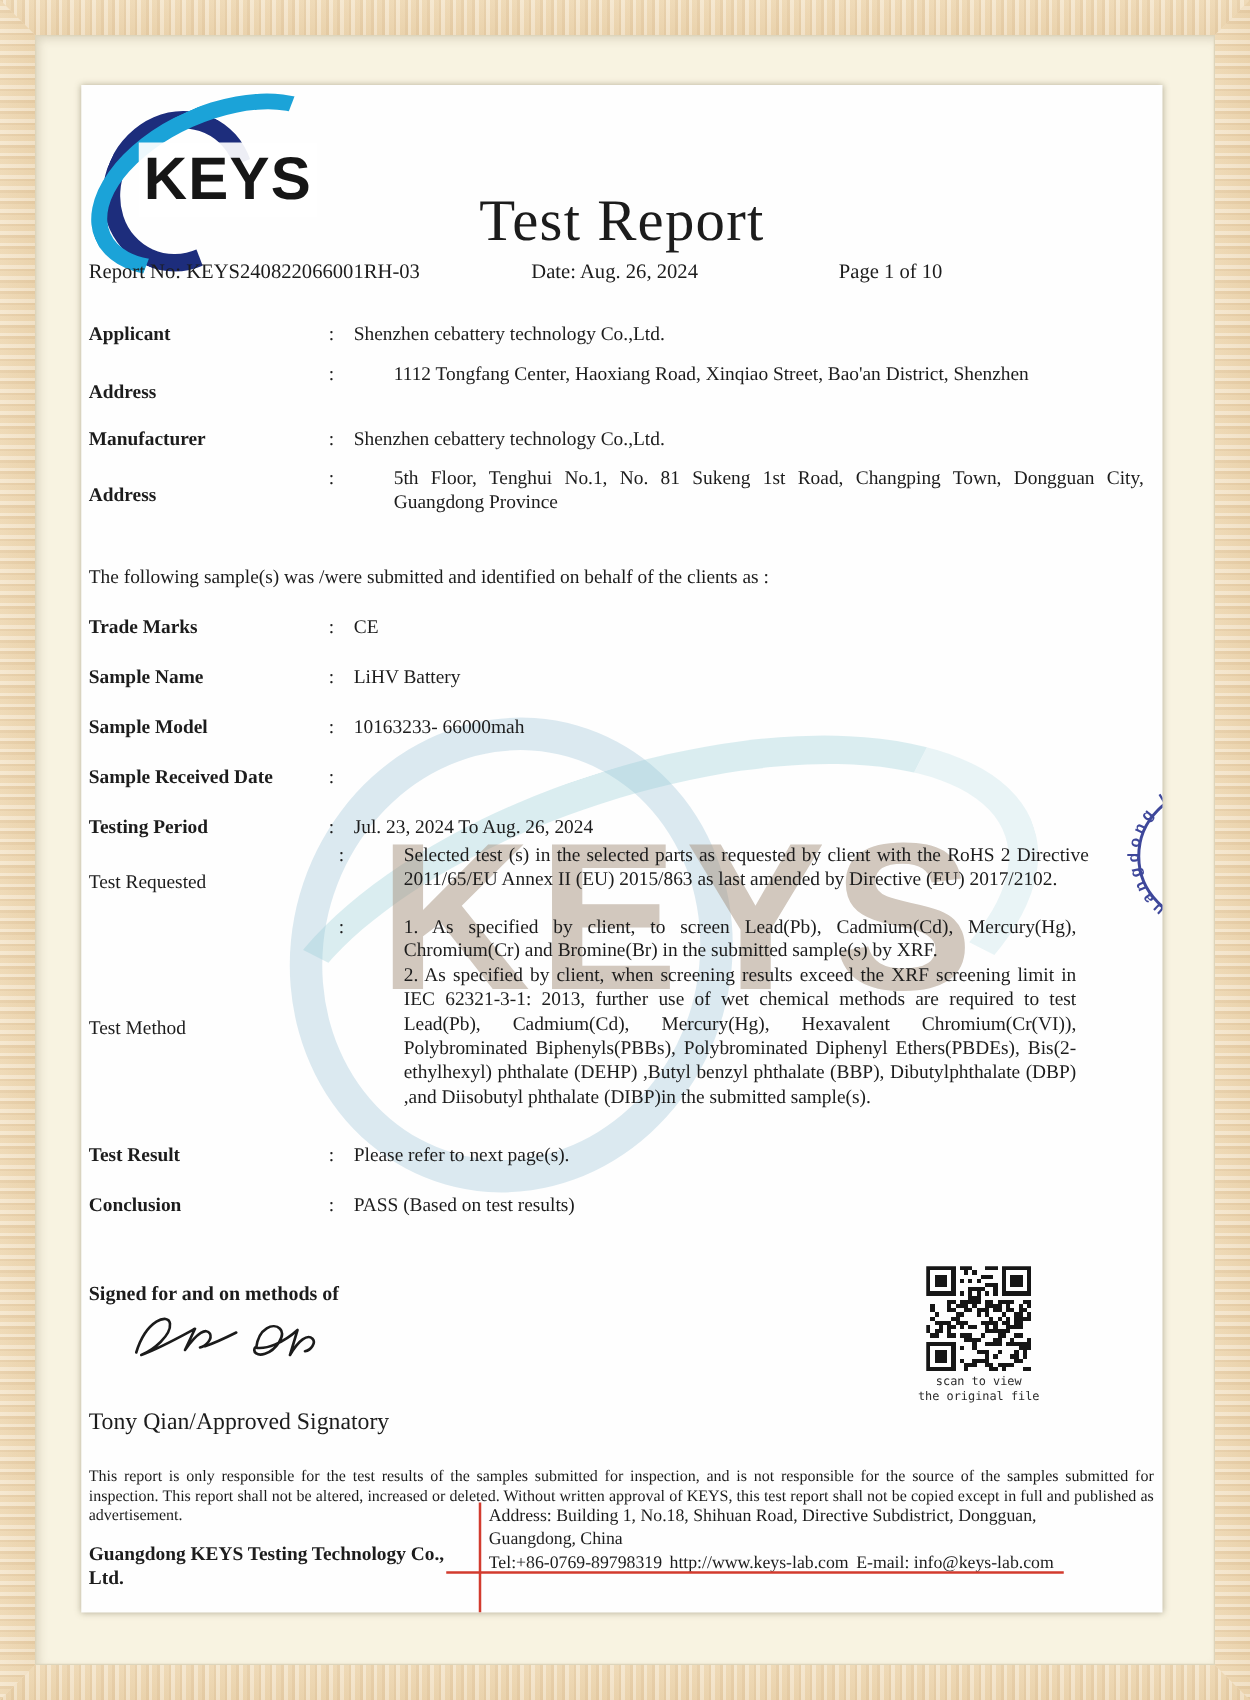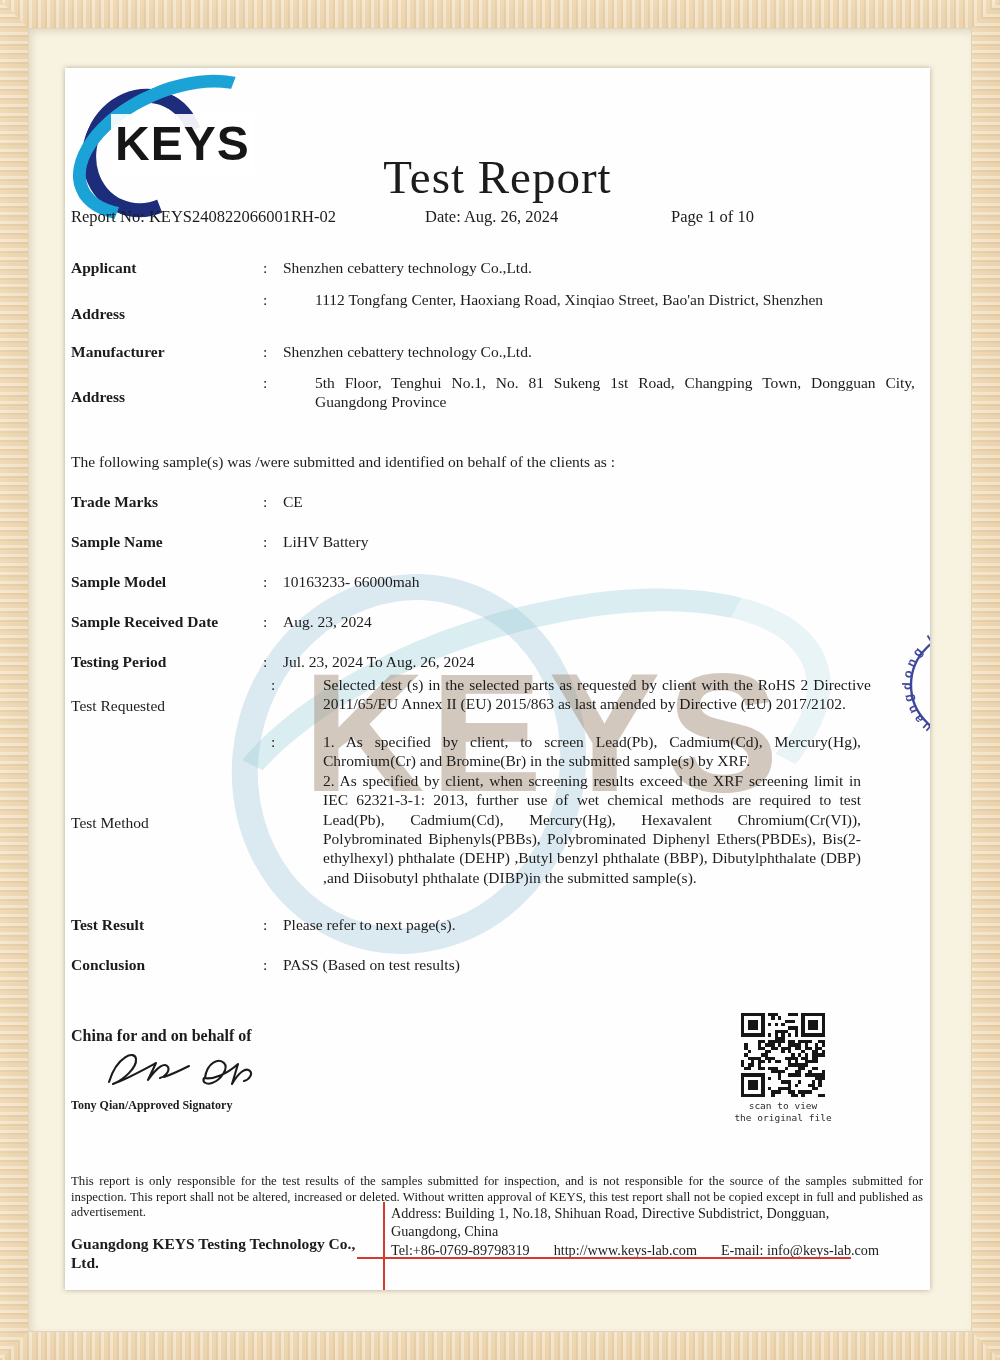--- a/index.html
+++ b/index.html
@@ -63,34 +63,34 @@
   .kv .v{flex:1;}
   .just{text-align:justify;margin-left:32px;}
   .lbl{position:absolute;left:6px;font-weight:normal;}
   .val{position:absolute;left:206px;display:flex;}
   .val .c{width:20px;flex:none;}
   .intro{position:absolute;left:6px;top:384px;right:8px;}
   .bold{font-weight:normal;}
   
   .signed{position:absolute;left:6px;top:958px;font-weight:bold;font-size:16px;}
   .sig-svg{position:absolute;left:36px;top:976px;}
-  .signatory{position:absolute;left:6px;top:1030px;font-weight:bold;font-size:12px;}
+  .signatory{position:absolute;left:6px;top:1058px;font-weight:normal;font-size:19px;}
   
   .qr-box{position:absolute;left:668px;top:945px;width:100px;text-align:center;}
   .qr-box svg{width:84px;height:84px;display:block;margin:0 auto;}
   .qr-caption{margin-top:3px;font-family:"DejaVu Sans Mono",monospace;font-size:9.5px;
               line-height:1.25;color:#2b2b2b;white-space:nowrap;}
   
   .stamp{position:absolute;left:833px;top:552px;opacity:.9;}
   
   .disclaimer{position:absolute;left:6px;top:1106px;width:852px;font-size:12.8px;
               line-height:1.22;text-align:justify;}
   .company{position:absolute;left:6px;top:1166px;width:312px;font-weight:bold;font-size:15.5px;}
   .addr{position:absolute;left:326px;top:1136px;width:520px;font-size:14.2px;line-height:1.3;}
-  .contact{display:flex;gap:24px;white-space:nowrap;}
+  .contact{display:flex;gap:6px;white-space:nowrap;}
   .red-h{position:absolute;left:292px;top:1189px;width:494px;height:2px;background:var(--line-red);}
   .red-v{position:absolute;left:318px;top:1134px;width:2px;height:88px;background:var(--line-red);}
 </style>
 </head>
 <body>
 
 <div class="scene">
   <div class="frame-side frame-top"></div>
   <div class="frame-side frame-bottom"></div>
   <div class="frame-side frame-left"></div>
@@ -108,21 +108,21 @@
     <div class="content">
 
       <div class="logo">
         <div class="ring"></div>
         <div class="swoosh"></div>
         <div class="logo-text">KEYS</div>
       </div>
 
       <h1 class="title">Test Report</h1>
       <div class="meta">
-        <span class="m1">Report No: KEYS240822066001RH-02</span>
+        <span class="m1">Report No: KEYS240822066001RH-03</span>
         <span class="m2">Date: Aug. 26, 2024</span>
         <span class="m3">Page 1 of 10</span>
       </div>
 
       <div class="kv" style="top:190px">
         <span class="k">Applicant</span>
         <span class="c">:</span>
         <span class="v">Shenzhen cebattery technology Co.,Ltd.</span>
       </div>
       <div class="kv" style="top:222px">
@@ -154,21 +154,20 @@
         <span class="v">LiHV Battery</span>
       </div>
       <div class="kv" style="top:504px">
         <span class="k">Sample Model</span>
         <span class="c">:</span>
         <span class="v">10163233- 66000mah</span>
       </div>
       <div class="kv" style="top:544px">
         <span class="k">Sample Received Date</span>
         <span class="c">:</span>
-        <span class="v">Aug. 23, 2024</span>
       </div>
       <div class="kv" style="top:584px">
         <span class="k">Testing Period</span>
         <span class="c">:</span>
         <span class="v">Jul. 23, 2024 To Aug. 26, 2024</span>
       </div>
 
       <div class="lbl" style="top:628px">Test Requested</div>
       <div class="val" style="top:607px;width:600px">
         <span class="c">:</span>
@@ -188,21 +187,21 @@
         <span class="k">Test Result</span>
         <span class="c">:</span>
         <span class="v">Please refer to next page(s).</span>
       </div>
       <div class="kv" style="top:887px">
         <span class="k">Conclusion</span>
         <span class="c">:</span>
         <span class="v"><span class="bold">PASS</span><span> (Based on test results)</span></span>
       </div>
 
-      <div class="signed">China for and on behalf of</div>
+      <div class="signed">Signed for and on methods of</div>
       <svg class="sig-svg" width="210" height="52" viewBox="0 0 210 52">
         <g fill="none" stroke="#1b1b1b" stroke-width="2.1" stroke-linecap="round" stroke-linejoin="round">
           <path d="M8,38 C16,12 34,6 35,15 C36,24 22,36 12,40 C26,35 44,25 55,19 L47,36 C57,22 64,18 67,23 C69,27 64,33 59,34"></path>
           <path d="M63,33 C72,30 80,26 88,22"></path>
           <path d="M104,34 C106,18 118,14 123,19 C128,24 120,36 111,39 C105,41 101,38 103,34 C112,36 126,30 137,20 L131,40 C138,28 145,23 149,27 C152,30 148,36 143,37"></path>
         </g>
       </svg>
       <div class="signatory">Tony Qian/Approved  Signatory</div>
 
       <div class="qr-box">

